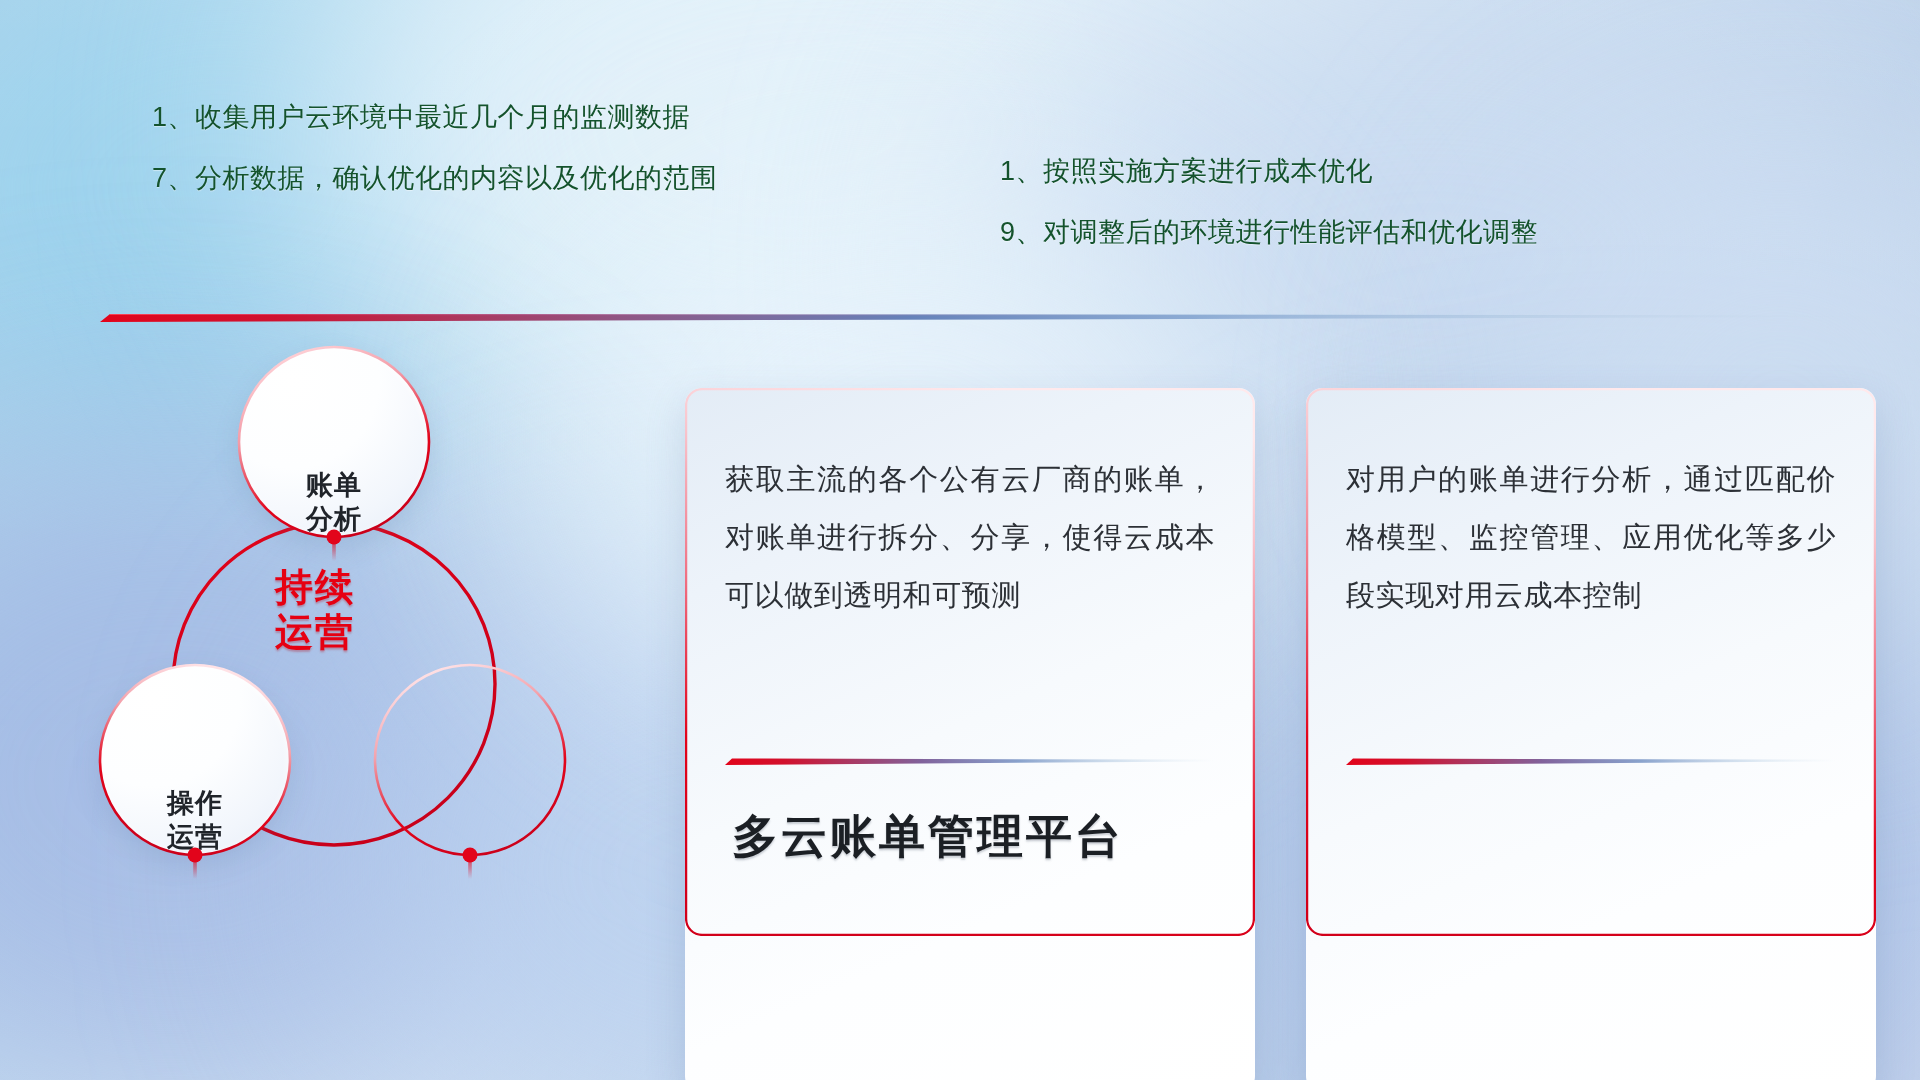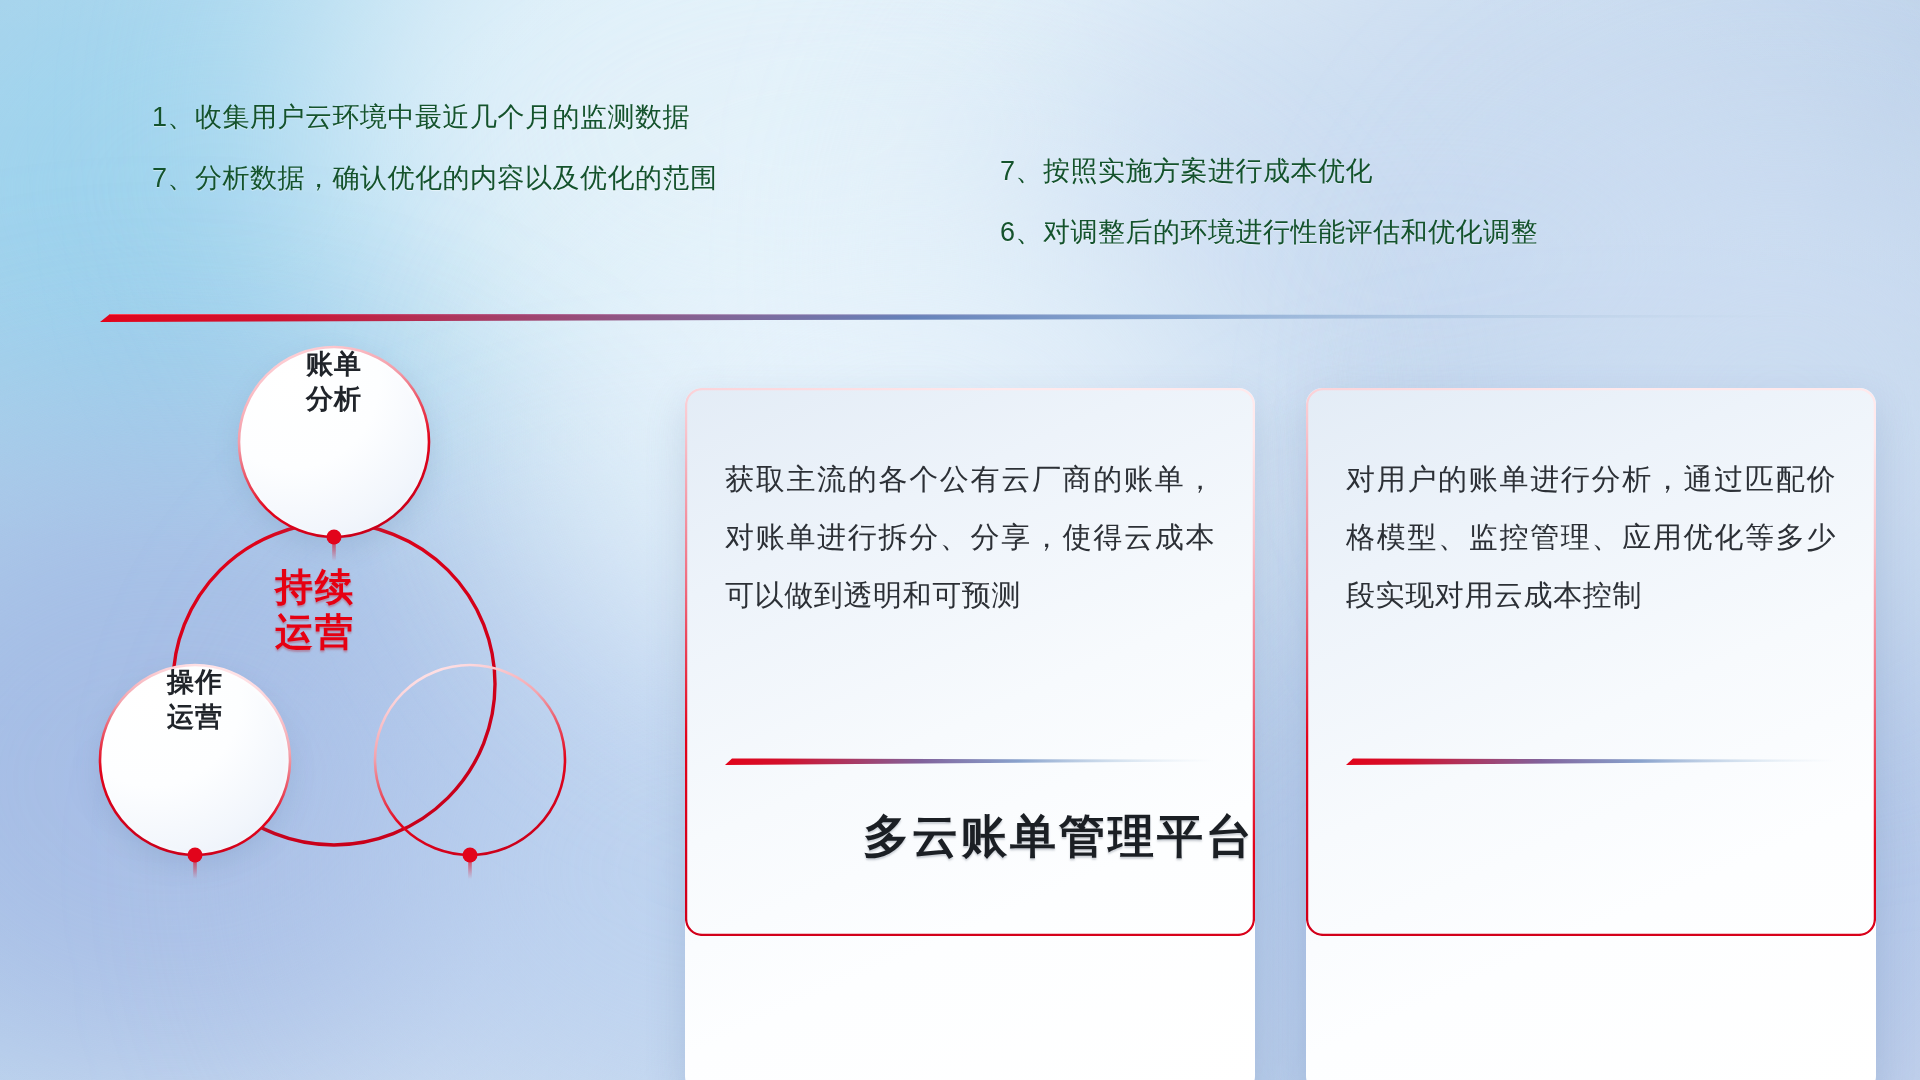--- a/index.html
+++ b/index.html
@@ -72,21 +72,21 @@
   #venn { position:absolute; z-index:3; left:95px; top:345px;
           width:560px; height:610px; }
   .vc {
     position:absolute; border-radius:50%;
     background:
       radial-gradient(120% 120% at 28% 18%,
         #ffffff 0%, #fdfeff 38%, #f2f6fc 66%, #e6edf8 88%, #dee8f6 100%);
     box-shadow:
       0 10px 26px rgba(90,120,160,.18),
       inset 0 2px 10px rgba(255,255,255,.95);
-    display:flex; align-items:flex-start; justify-content:center;
+    display:flex; align-items:flex-end; justify-content:center;
     text-align:center;
   }
   .vc-label {
     font-size:27px; font-weight:bold; color:#20242a; line-height:1.28;
     letter-spacing:1px;
   }
   .vc-top    { left:144px; top:2px;   width:190px; height:190px; }
   .vc-left   { left:5px;   top:320px; width:190px; height:190px; }
   .vc-right  { left:280px; top:320px; width:190px; height:190px; }
 
@@ -114,21 +114,21 @@
   .card-border {
     position:absolute; inset:0; border-radius:16px; pointer-events:none;
   }
   .card-body {
     font-size:29px; color:#2c3036; line-height:2.0;
     letter-spacing:.6px; text-align:justify;
   }
   .card-rule { position:absolute; left:40px; width:490px; height:10px; top:368px; }
   .card-title {
     position:absolute; left:0; right:0; top:418px;
-    text-align:right;
+    text-align:left;
     font-size:46px; font-weight:bold; color:#1b1f24; letter-spacing:3px;
     text-shadow:0 2px 2px rgba(90,100,115,.30);
     padding-left:47px;
   }
 </style>
 </head>
 <body>
 
 <div id="bg">
   <div class="bg-base"></div>
@@ -144,22 +144,22 @@
 </div>
 
 <div id="steps">
 
   <div class="step-col col-left">
     <div class="step-line">1、收集用户云环境中最近几个月的监测数据</div>
     <div class="step-line">7、分析数据，确认优化的内容以及优化的范围</div>
   </div>
 
   <div class="step-col col-right">
-    <div class="step-line">7、按照实施方案进行成本优化</div>
-    <div class="step-line">6、对调整后的环境进行性能评估和优化调整</div>
+    <div class="step-line">1、按照实施方案进行成本优化</div>
+    <div class="step-line">9、对调整后的环境进行性能评估和优化调整</div>
   </div>
 
 </div>
 
 <svg id="divider" viewBox="0 0 1760 16" preserveAspectRatio="none">
   <defs>
     <linearGradient id="divGrad" x1="0" y1="0" x2="1" y2="0">
       <stop offset="0" stop-color="#e2041b" stop-opacity="1"></stop>
       <stop offset="0.10" stop-color="#cf1230" stop-opacity="1"></stop>
       <stop offset="0.30" stop-color="#8a4f7f" stop-opacity=".95"></stop>

